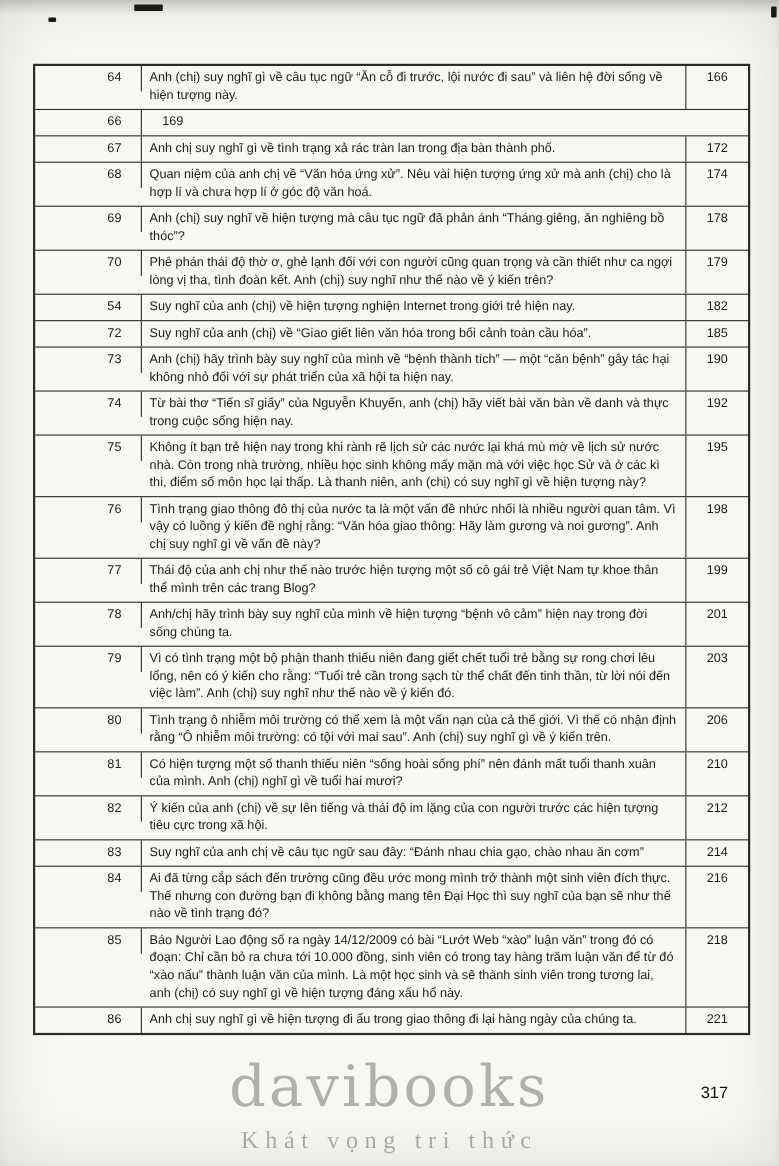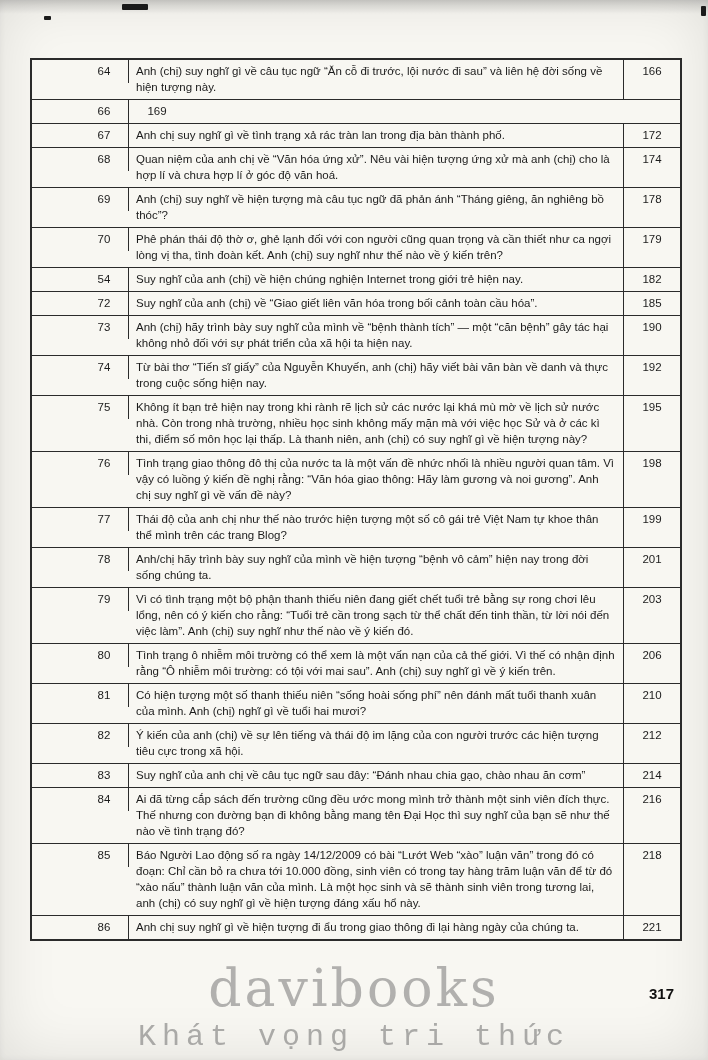--- a/index.html
+++ b/index.html
@@ -43,27 +43,27 @@
   .watermark {
     position:absolute; left:0; right:0; bottom:6px;
     text-align:center; pointer-events:none;
     color:rgba(105,105,105,0.50);
   }
   .watermark .brand {
     font-family:"DejaVu Serif", serif;
     font-size:52px; line-height:64px; letter-spacing:3px;
   }
   .watermark .slogan {
-    font-family:Liberation Mono, monospace;
-    font-size:30px; line-height:34px; letter-spacing:6px;
+    font-family:Liberation Serif, serif;
+    font-size:22px; line-height:34px; letter-spacing:6px;
     color:rgba(110,110,110,0.55);
   }
   .folio {
-    position:absolute; right:34px; bottom:58px;
-    font-weight:bold; font-size:15px; color:#111;
+    position:absolute; right:46px; bottom:58px;
+    font-weight:normal; font-size:15px; color:#111;
   }
 </style>
 </head>
 <body>
 
 <div class="page">
 
   <div class="scan-edge-top"></div>
   <div class="artifact a1"></div>
   <div class="artifact a2"></div>
@@ -101,21 +101,21 @@
     </div>
 
     <div class="row">
       <div class="cell num">70</div>
       <div class="cell txt">Phê phán thái độ thờ ơ, ghẻ lạnh đối với con người cũng quan trọng và cần thiết như ca ngợi lòng vị tha, tình đoàn kết. Anh (chị) suy nghĩ như thế nào về ý kiến trên?</div>
       <div class="cell pg">179</div>
     </div>
 
     <div class="row">
       <div class="cell num">54</div>
-      <div class="cell txt">Suy nghĩ của anh (chị) về hiện chúng nghiện Internet trong giới trẻ hiện nay.</div>
+      <div class="cell txt">Suy nghĩ của anh (chị) về hiện tượng nghiện Internet trong giới trẻ hiện nay.</div>
       <div class="cell pg">182</div>
     </div>
 
     <div class="row">
       <div class="cell num">72</div>
       <div class="cell txt">Suy nghĩ của anh (chị) về “Giao giết liên văn hóa trong bối cảnh toàn cầu hóa”.</div>
       <div class="cell pg">185</div>
     </div>
 
     <div class="row">

